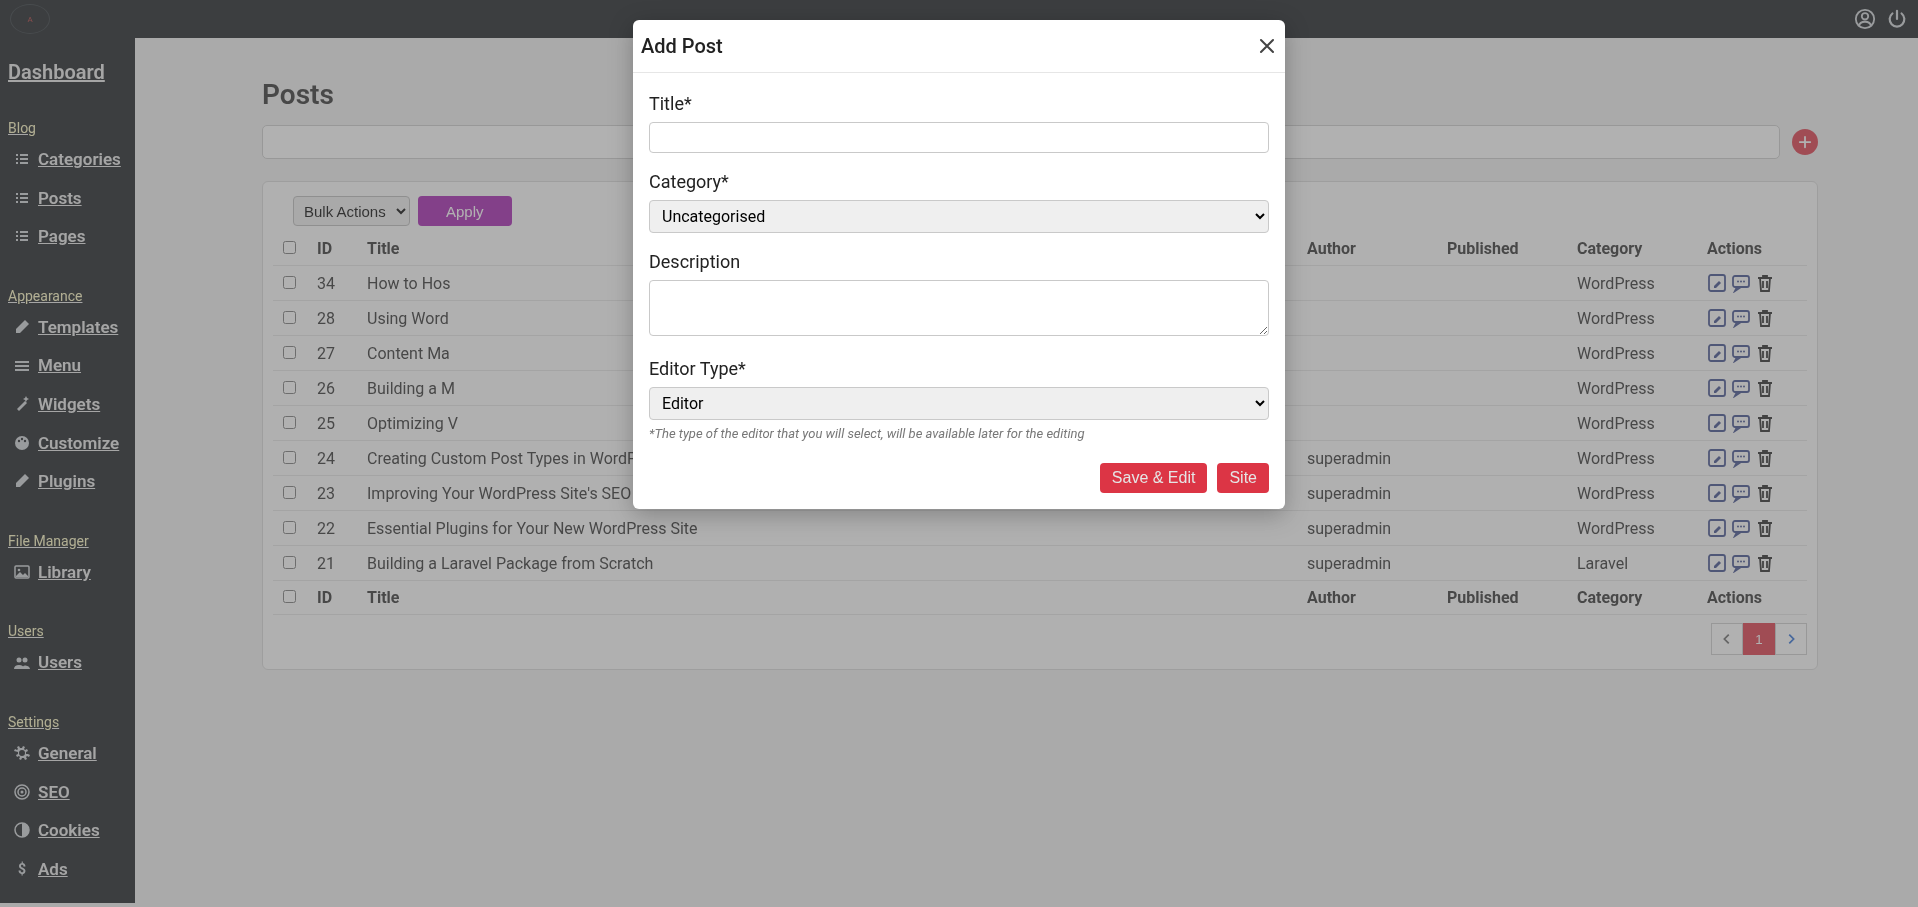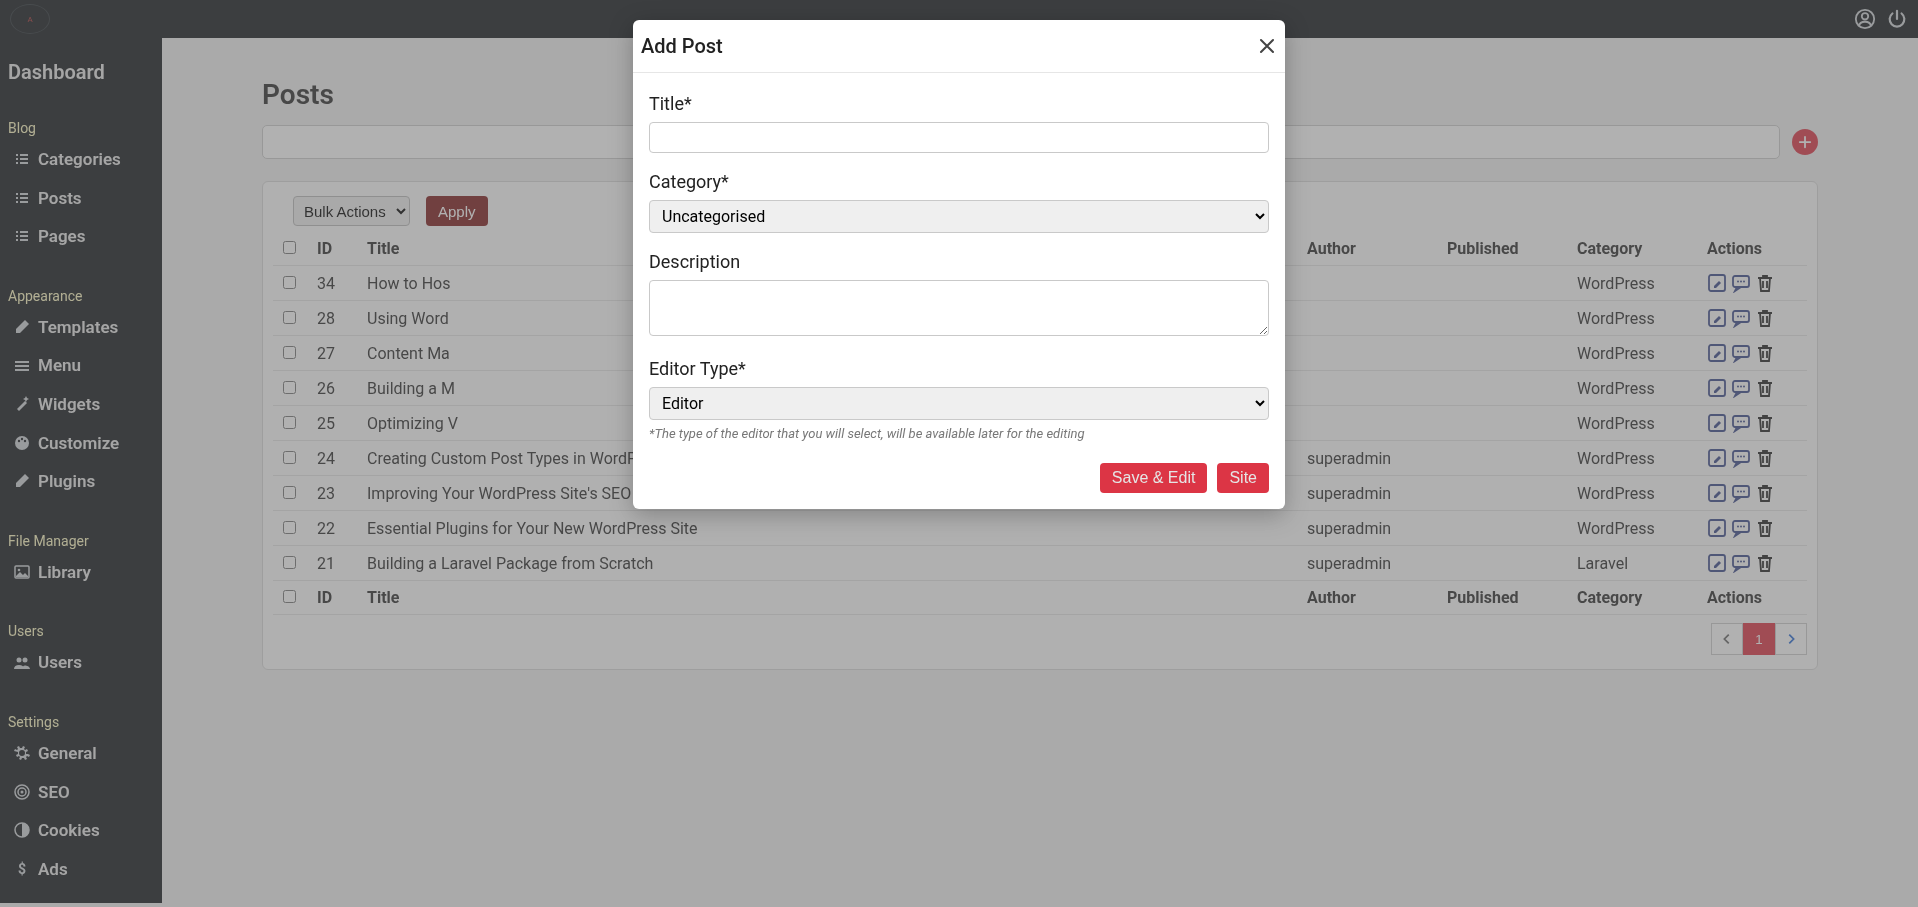--- a/index.html
+++ b/index.html
@@ -5,39 +5,39 @@
   * { box-sizing: border-box; margin: 0; padding: 0; }
   html, body { width: 100%; height: 100%; font-family: -apple-system, BlinkMacSystemFont, "Segoe UI", Roboto, "Helvetica Neue", Arial, sans-serif; font-size: 16px; background: #f0f0f0; }
   svg { display: block; }
 
   .topbar { position: fixed; top: 0; left: 0; right: 0; height: 38px; background: #14181c; display: flex; align-items: center; justify-content: space-between; padding: 0 10px; z-index: 50; }
   .logo-spot { width: 40px; height: 30px; border-radius: 50%; border: 1px solid #2c3338; display:flex; align-items:center; justify-content:center; }
   .logo-spot span { font-size:8px; color:#b33939; }
   .topbar-right { display:flex; gap:10px; color:#cfd3d7; }
   .topbar-right svg { width:22px; height:22px; cursor:pointer; }
 
-  .sidebar { position: fixed; top:38px; left:0; bottom:4px; width:162px; background:#14181c; color:#e6e6e6; padding-top:18px; overflow-y:auto; z-index:40; }
+  .sidebar { position: fixed; top:38px; left:0; bottom:4px; width:135px; background:#14181c; color:#e6e6e6; padding-top:18px; overflow-y:auto; z-index:40;text-decoration:underline; }
   .sidebar a, .sidebar .section-head { display:flex; align-items:center; gap:8px; text-decoration:none; color:#e6e6e6; padding:4px 8px; cursor:pointer; }
   .sidebar .dashboard-link { font-size:20px; font-weight:600; margin-bottom:18px; padding-left:8px; }
   .sidebar .section-head { color:#fef9c3; font-size:14px; font-weight:400; margin-top:28px; cursor:default; }
   .sidebar .nav-item { font-size:17px; font-weight:600; padding-left:14px; line-height:1.8; }
   .sidebar .nav-item .ic { width:16px; display:inline-flex; justify-content:center; color:#cfd3d7; }
   .sidebar .nav-item .ic svg { width:16px; height:16px; }
 
   .main { margin-left:162px; padding-top:38px; min-height:100%; }
   .content { padding:40px 100px; }
   h2.page-title { font-size:28px; font-weight:600; margin-bottom:14px; color:#2c2c2c; }
   .search-row { display:flex; align-items:center; gap:12px; margin-bottom:22px; }
   .search-row input { flex:1; height:34px; border:1px solid #ccc; border-radius:5px; padding:0 10px; font-size:15px; }
   .add-btn { width:26px; height:26px; border-radius:50%; background:#dc3545; color:#fff; display:flex; align-items:center; justify-content:center; cursor:pointer; font-size:18px; line-height:1; }
 
   .card { border:1px solid #d9d9d9; border-radius:6px; background:#fcfcfc; padding:10px 10px 14px; }
-  .bulk-row { display:flex; gap:16px; margin:4px 0 0 20px; }
+  .bulk-row { display:flex; gap:8px; margin:4px 0 0 20px; }
   .bulk-row select { height:30px; border:1px solid #bbb; border-radius:4px; padding:0 6px; font-size:15px; }
-  .apply-btn { background:#7f1d1d; color:#fff; border:none; border-radius:4px; padding:0 12px; font-size:15px; cursor:pointer;text-align:right; }
+  .apply-btn { background:#a21caf; color:#fff; border:none; border-radius:4px; padding:0 28px; font-size:15px; cursor:pointer;text-align:right; }
 
   table.posts { width:100%; border-collapse:collapse; margin-top:6px; }
   table.posts th, table.posts td { text-align:left; padding:7px 10px; border-bottom:1px solid #e4e4e4; font-size:16px; color:#2c2c2c; vertical-align:middle; }
   table.posts th { font-weight:700; }
   table.posts td.chk, table.posts th.chk { width:34px; }
   table.posts td.id, table.posts th.id { width:50px; }
   .row-actions { display:flex; gap:4px; }
   .row-actions svg { width:20px; height:20px; }
   .edit-ic { color:#3b4a8a; }
   .cmt-ic { color:#3b4a8a; }

